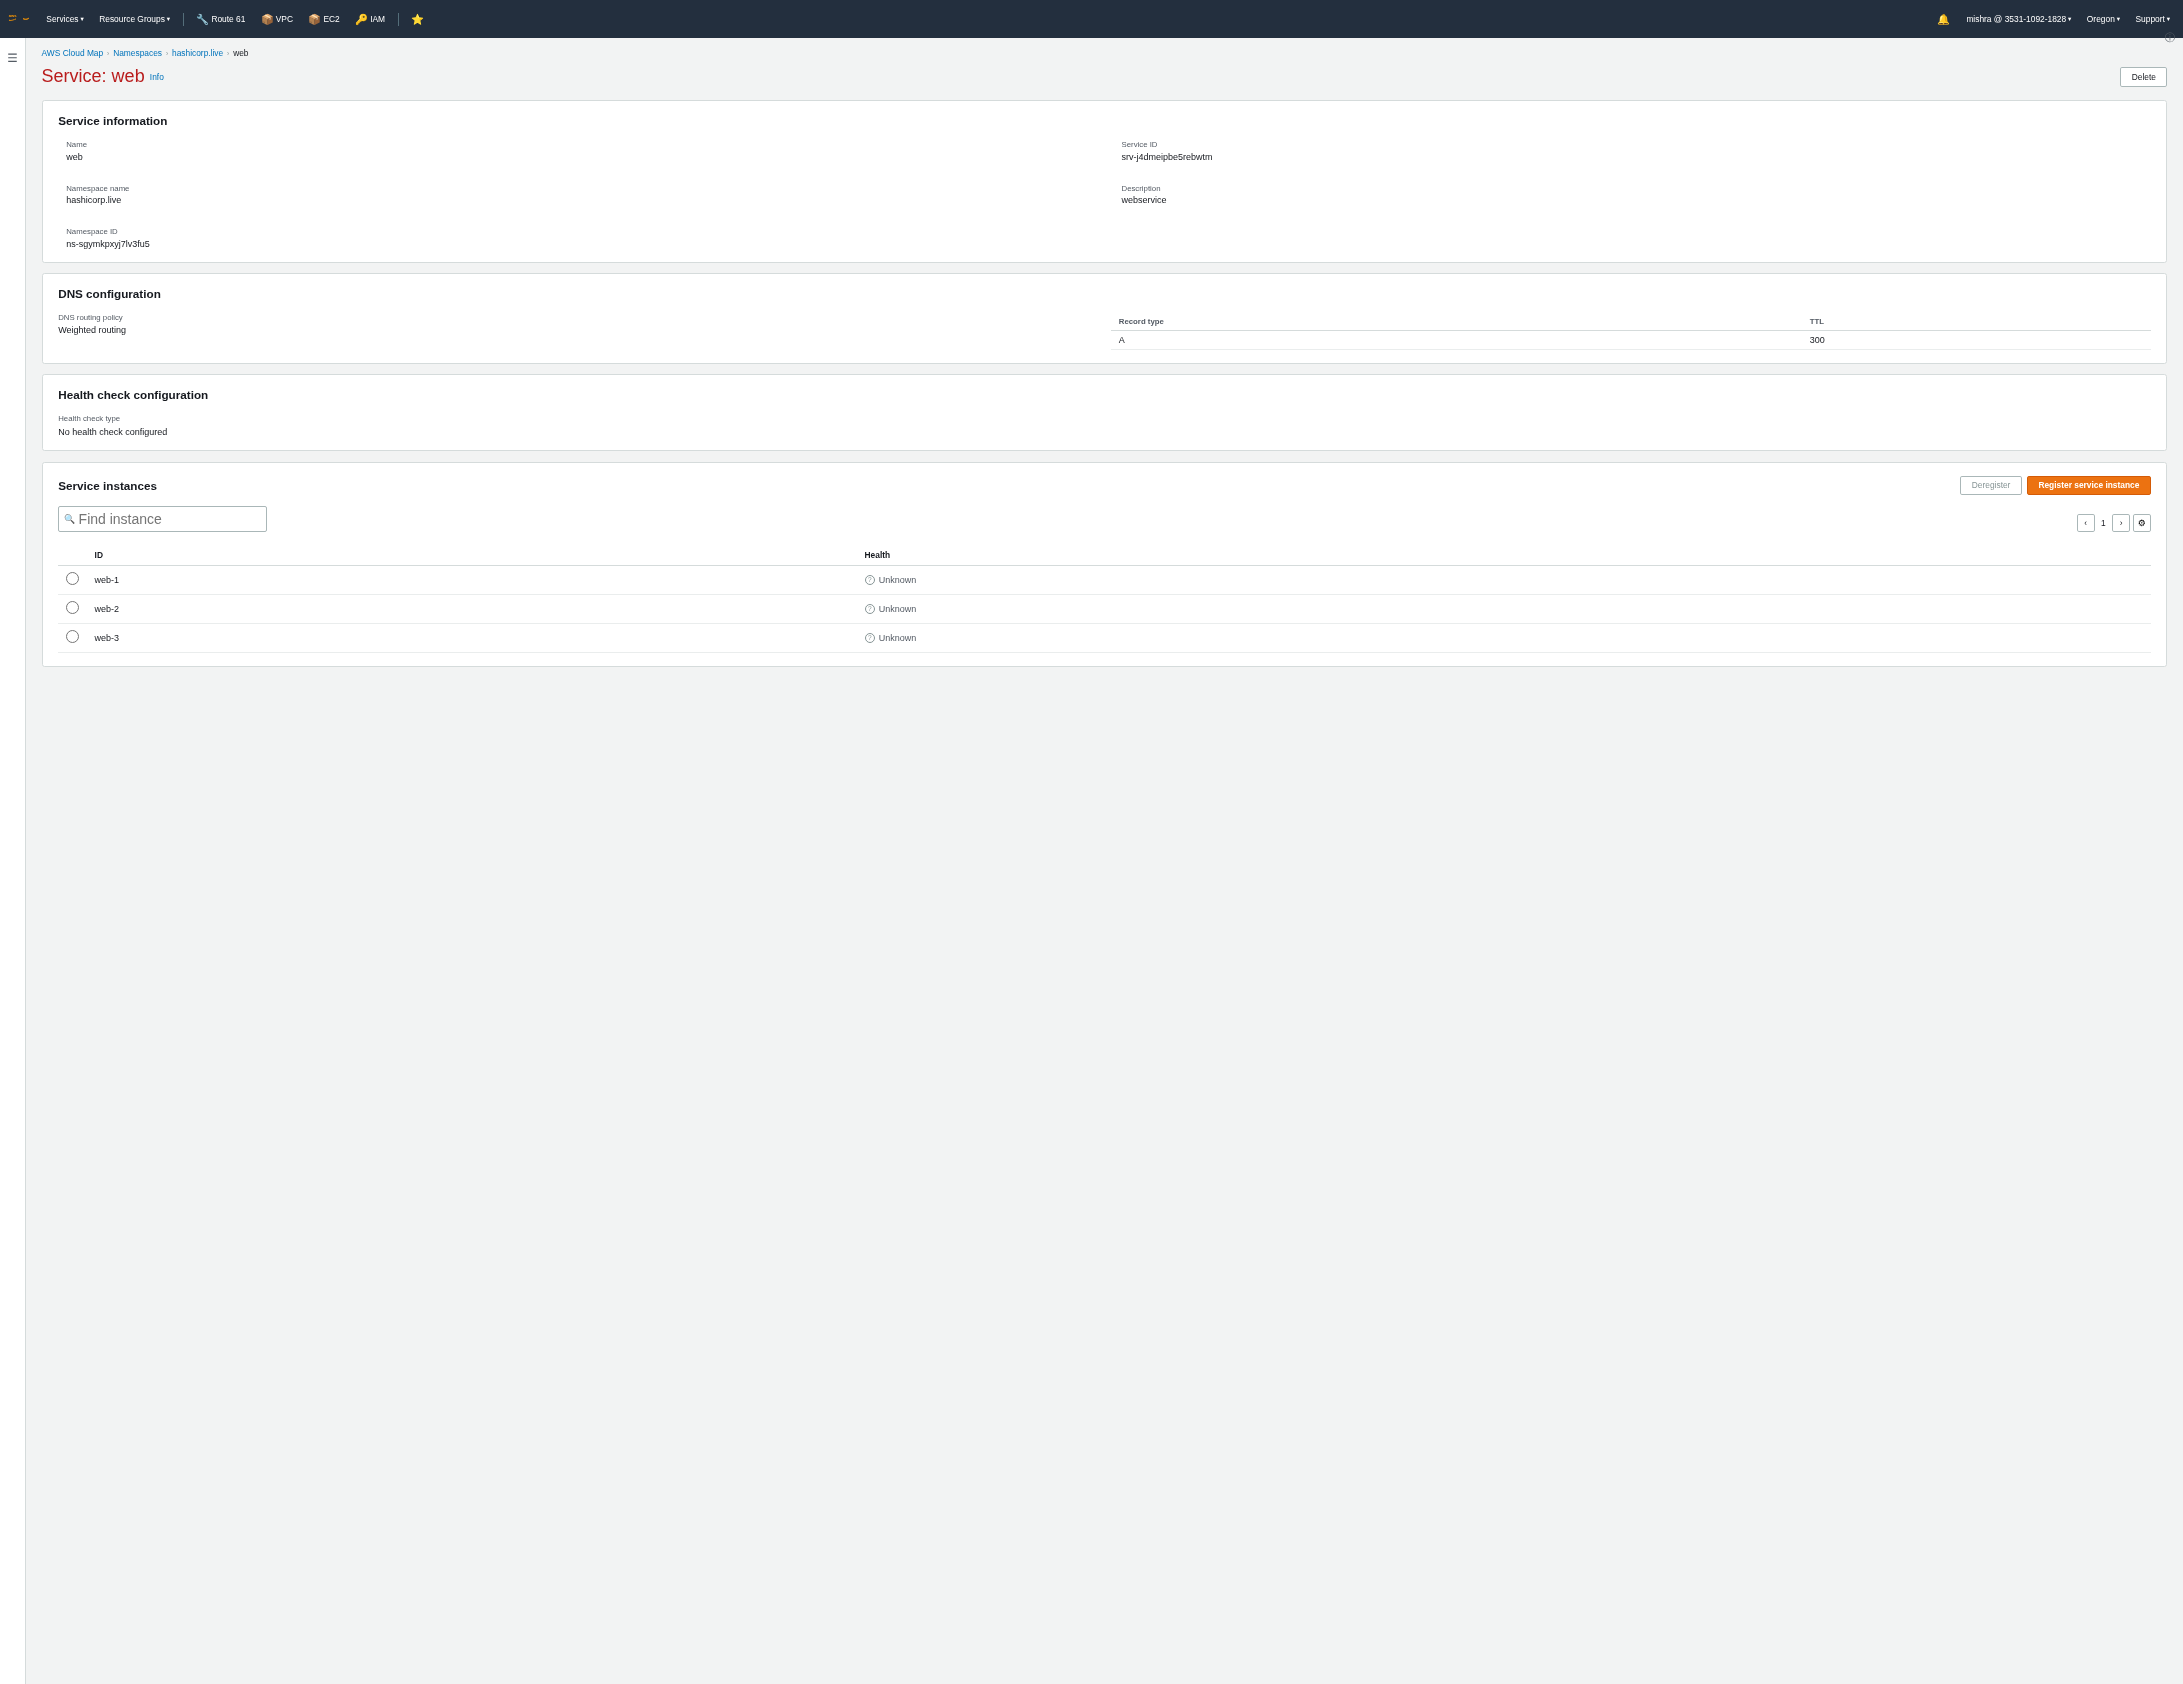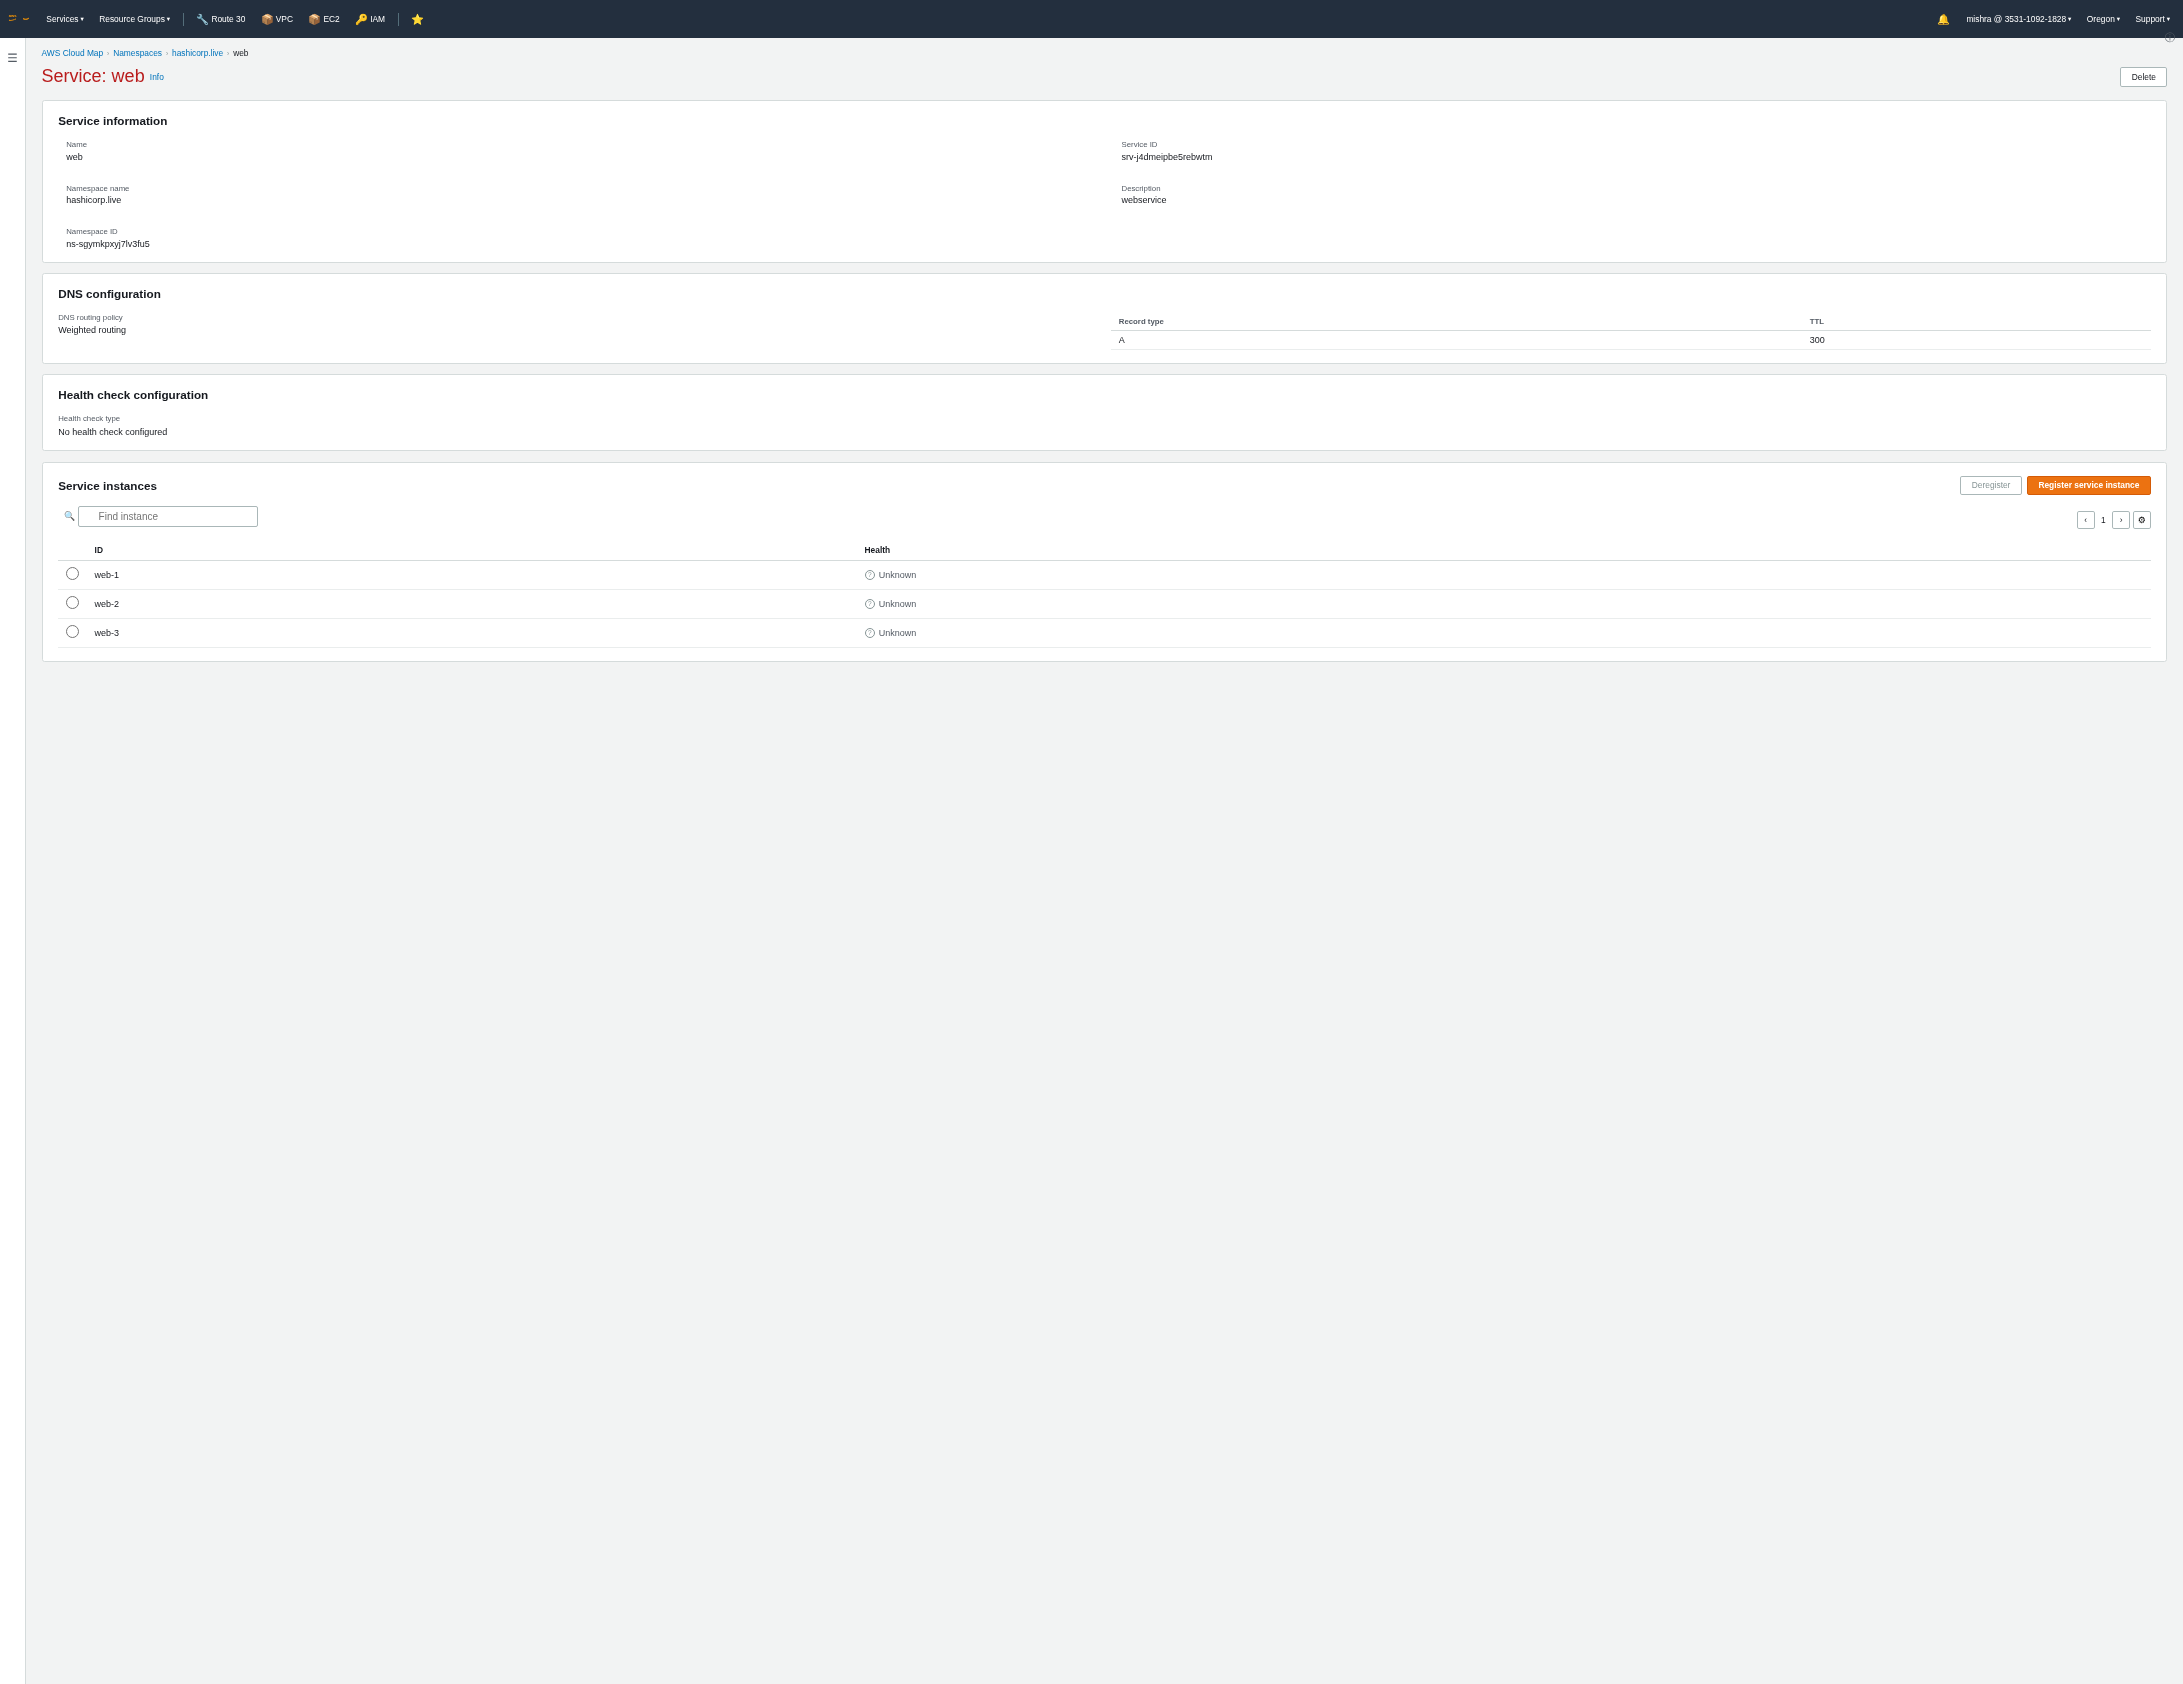--- a/index.html
+++ b/index.html
@@ -184,23 +184,22 @@
       top: 50%;
       transform: translateY(-50%);
       color: #879596;
       font-size: 9px;
     }
     .search-input {
       width: 100%;
       padding: 3.9px 6.5px 3.9px 19.4px;
       border: 0.6px solid #aab7b8;
       border-radius: 2px;
-      font-size: 10px;
+      font-size: 14px;
       color: #879596;
-      margin-left: 20px;
     }
 
     
     .pagination {
       display: flex;
       align-items: center;
       gap: 2.6px;
     }
     .page-btn {
       background: #fff;
@@ -311,21 +310,21 @@
   </div>
   <div class="nav-item">
     <span>Resource Groups</span>
     <span class="chevron">▾</span>
   </div>
 
   <div class="nav-divider"></div>
 
   <div class="nav-item">
     <span style="color:#e8831a; font-size:10.4px;">🔧</span>
-    <span>Route 30</span>
+    <span>Route 61</span>
   </div>
   <div class="nav-item">
     <span style="color:#e8831a; font-size:10.4px;">📦</span>
     <span>VPC</span>
   </div>
   <div class="nav-item">
     <span style="color:#e8831a; font-size:10.4px;">📦</span>
     <span>EC2</span>
   </div>
   <div class="nav-item">

